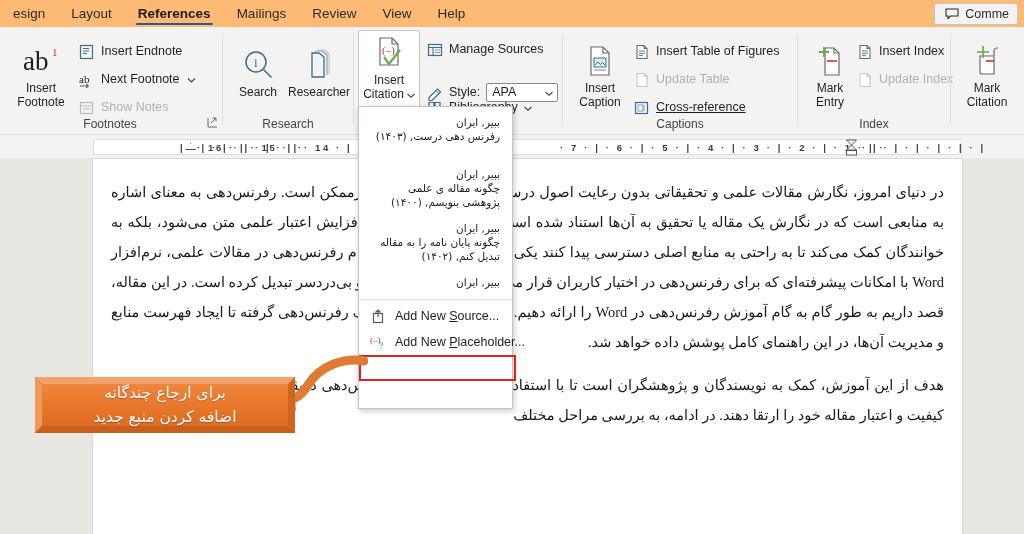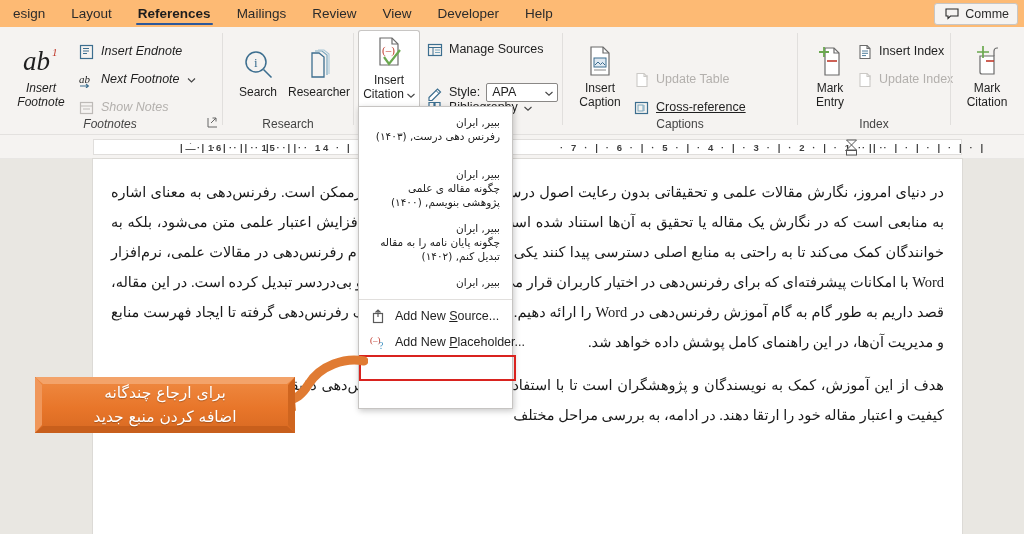--- a/index.html
+++ b/index.html
@@ -160,36 +160,35 @@
 
 <div id="app">
 
   <div class="tabstrip">
     <div class="tab">esign</div>
     <div class="tab">Layout</div>
     <div class="tab active">References</div>
     <div class="tab">Mailings</div>
     <div class="tab">Review</div>
     <div class="tab">View</div>
-    <div class="tab">Developer</div>
     <div class="tab">Help</div>
 
     <div class="comment-btn">
       <span class="ico">
         <svg width="14" height="12" viewBox="0 0 14 12">
             <path d="M1 1h12v7H5.5L3 10.5V8H1z" fill="none" stroke="#2b2b2b" stroke-width="1.1"></path>
           </svg>
       </span>
       <span>Comme</span>
     </div>
   </div>
 
   <div class="ribbon">
 
-    <div class="group" style="left:0; width:222px;font-style:italic;">
+    <div class="group" style="left:0; width:222px;">
       <div class="big-btn" style="left:10px; top:14px; width:62px;">
         <span class="glyph">
           <svg width="40" height="34" viewBox="0 0 40 34">
             <text x="2" y="26" font-family="Liberation Serif, serif" font-size="27" fill="#1f1f1f">ab</text>
             <text x="31" y="12" font-family="Liberation Serif, serif" font-size="11" fill="#c0392b">1</text>
           </svg>
         </span>
         <span>Insert</span>
         <span>Footnote</span>
       </div>
@@ -342,20 +341,30 @@
             <path d="M20 3v6h6" fill="none" stroke="#6b6b6b" stroke-width="1.2"></path>
             <rect x="11" y="14" width="12" height="9" fill="#dfe9f2" stroke="#3c6e8f" stroke-width="1"></rect>
             <path d="M12 21l3-3 2.5 2.5 2-2 2.5 2.5" fill="none" stroke="#3c6e8f" stroke-width="1"></path>
             <path d="M11 26h12" stroke="#888" stroke-width="1"></path>
           </svg>
         </span>
         <span>Insert</span>
         <span>Caption</span>
       </div>
 
+      <div class="sm-item" style="left:70px; top:16px;">
+        <span class="ico">
+          <svg width="16" height="16" viewBox="0 0 16 16">
+              <path d="M3 1.5h7l3 3v10H3z" fill="#fff" stroke="#6b6b6b" stroke-width="1.1"></path>
+              <path d="M10 1.5v3h3" fill="none" stroke="#6b6b6b" stroke-width="1.1"></path>
+              <path d="M5 7h6M5 9.3h6M5 11.6h4" stroke="#3c6e8f" stroke-width="0.9"></path>
+            </svg>
+        </span>
+        <span>Insert Table of Figures</span>
+      </div>
 
       <div class="sm-item disabled" style="left:70px; top:44px;">
         <span class="ico">
           <svg width="16" height="16" viewBox="0 0 16 16">
               <path d="M3 1.5h7l3 3v10H3z" fill="#fff" stroke="#cbc9c6" stroke-width="1.1"></path>
               <path d="M10 1.5v3h3" fill="none" stroke="#cbc9c6" stroke-width="1.1"></path>
               <text x="12" y="8" font-size="8" fill="#cbc9c6">!</text>
             </svg>
         </span>
         <span>Update Table</span>

